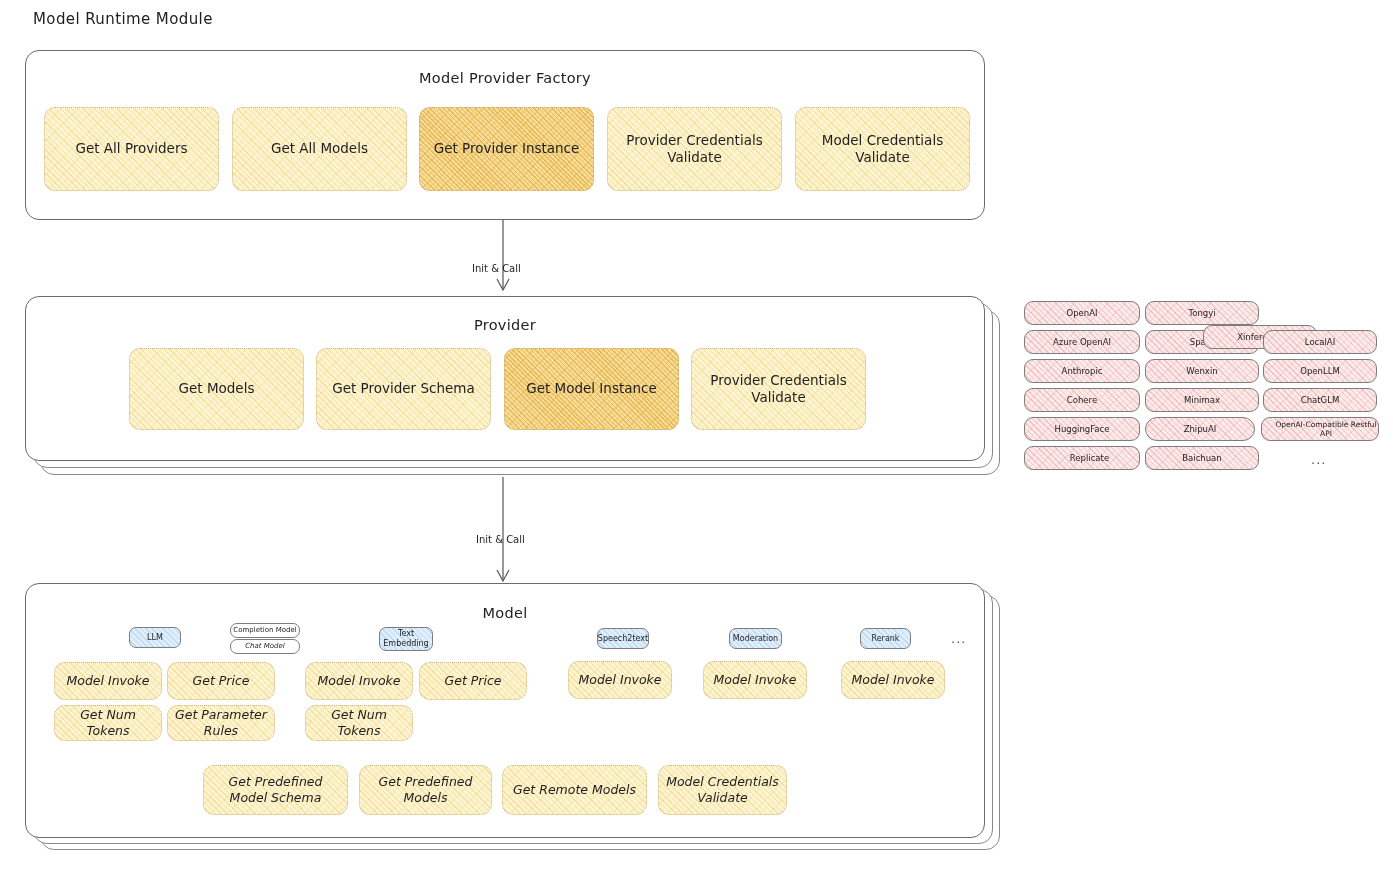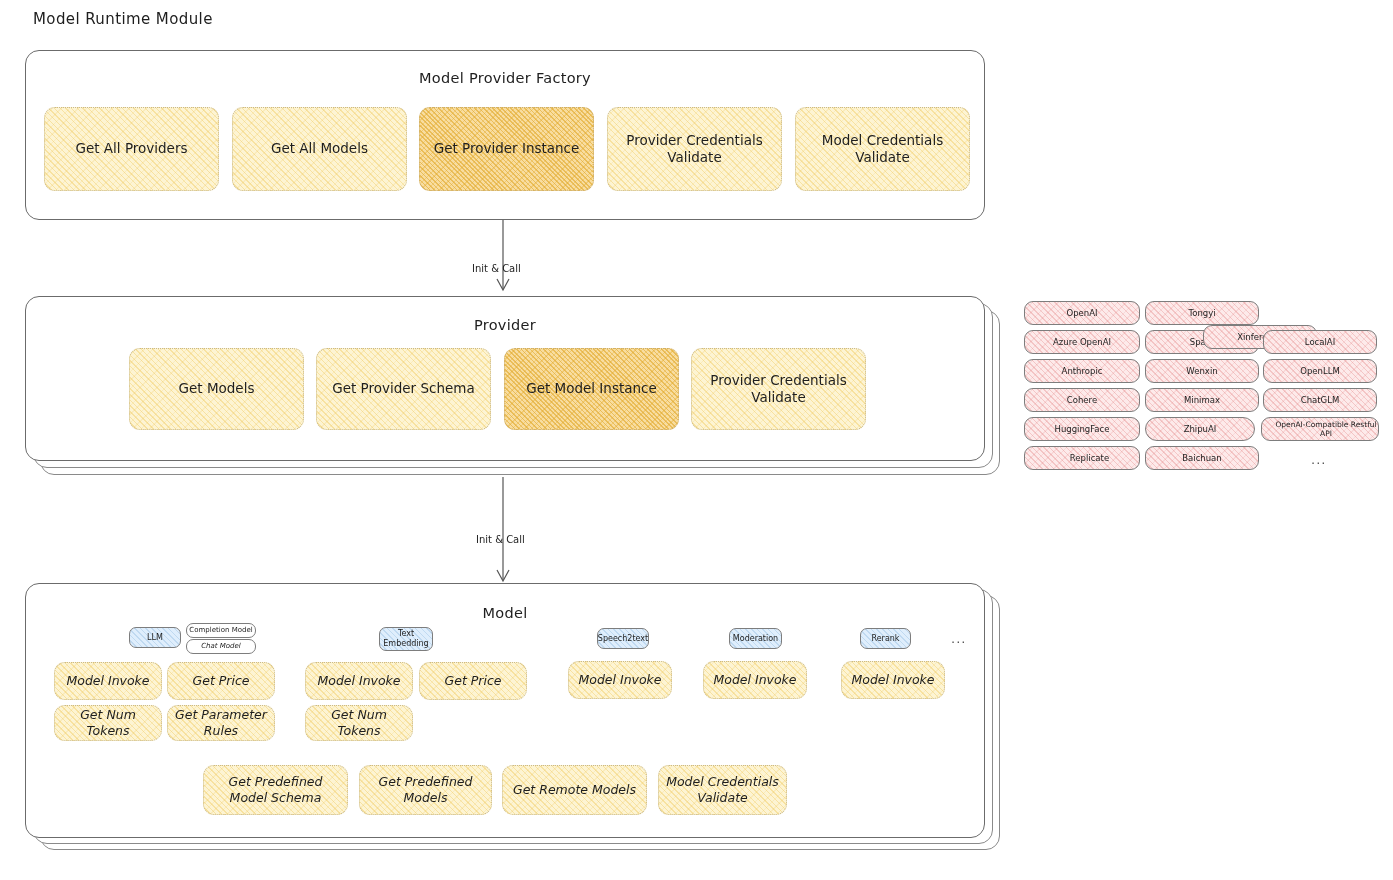--- a/index.html
+++ b/index.html
@@ -101,20 +101,21 @@
     font-size: 8px;
     line-height: 1.2;
     color: #1e1e1e;
     background-color: #dfeefc;
     background-image:
       repeating-linear-gradient(45deg, rgba(120,170,215,.30) 0 1px, rgba(0,0,0,0) 1px 4px);
   }
   .tag.plain {
     background-color: #ffffff;
     background-image: none;
+    margin-left: 44px;
   }
 
   .ellipsis {
     position: absolute;
     font-size: 13px;
     color: #555;
     letter-spacing: 1px;
   }
 
   .arrow-label {

